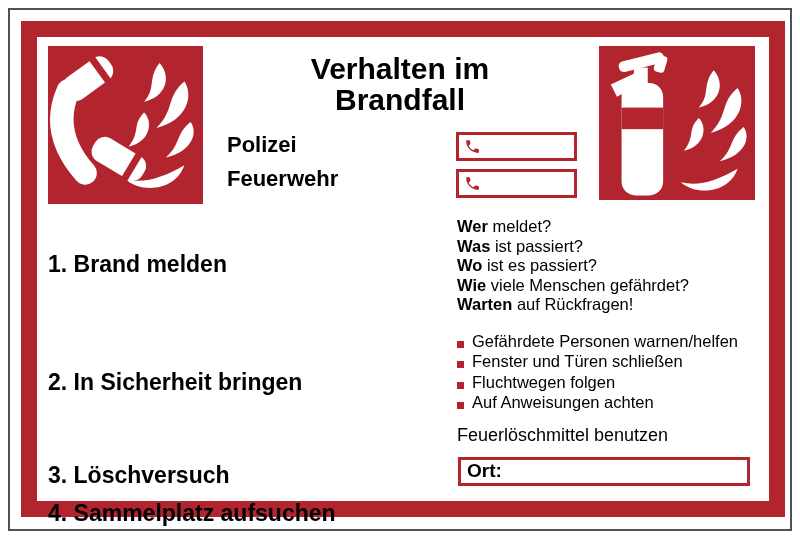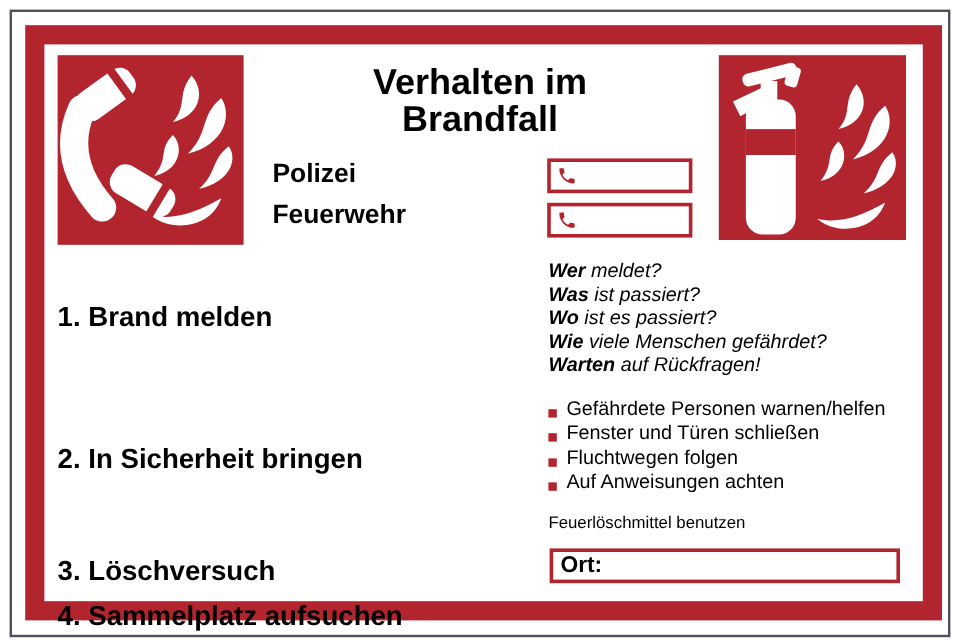--- a/index.html
+++ b/index.html
@@ -39,34 +39,34 @@
   .phone-box.b2{top:169px;}
   .phone-box svg{width:17px;height:17px;}
   .phone-value{font-size:15px;color:#b3252e;margin-left:6px;}
   .step-title{
     position:absolute;left:48px;font-size:23px;font-weight:bold;line-height:25px;white-space:nowrap;margin-top:40px;
   }
   .step-title.s1{top:212px;}
   .step-title.s2{top:330px;}
   .step-title.s3{top:423px;}
   .step-title.s4{top:461px;}
-  .questions{position:absolute;left:457px;top:217px;font-size:16.5px;line-height:19.5px;font-style:italic;}
+  .questions{position:absolute;left:457px;top:217px;font-size:16.5px;line-height:19.5px;}
   .q-line{white-space:pre;}
   .q-line b{font-weight:bold;}
   .bullets{position:absolute;left:457px;top:331px;font-size:16.5px;line-height:20.4px;}
   .bullet-row{display:flex;align-items:center;white-space:nowrap;}
   .bullet-sq{
     flex:0 0 auto;width:7px;height:7px;background:#b3252e;display:inline-block;
     margin:6px 8px 0 0;
   }
-  .hint{position:absolute;left:457px;top:426px;font-size:14px;line-height:19px;white-space:nowrap;}
+  .hint{position:absolute;left:457px;top:426px;font-size:18px;line-height:19px;white-space:nowrap;}
   .ort-box{
     position:absolute;left:458px;top:457px;width:280px;height:23px;
     border:3px solid #b3252e;background:#ffffff;
-    display:flex;align-items:center;padding-left:6px;
+    display:flex;align-items:flex-start;padding-left:6px;
   }
   .ort-label{font-size:19px;font-weight:bold;}
   .ort-value{font-size:16px;margin-left:6px;}
 </style>
 </head>
 <body>
 
 <div class="stage">
 
   <div class="outer-border"></div>

